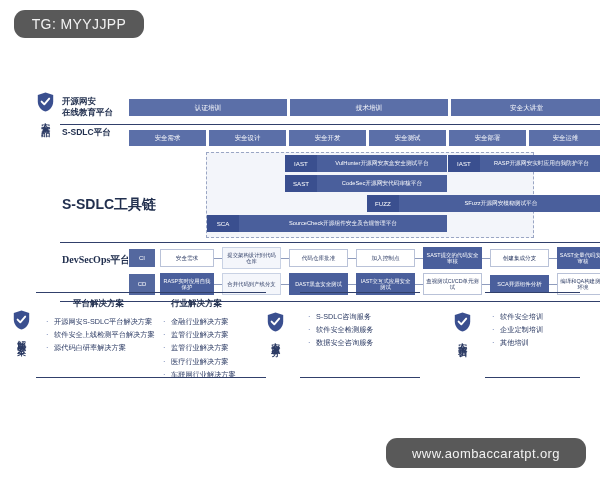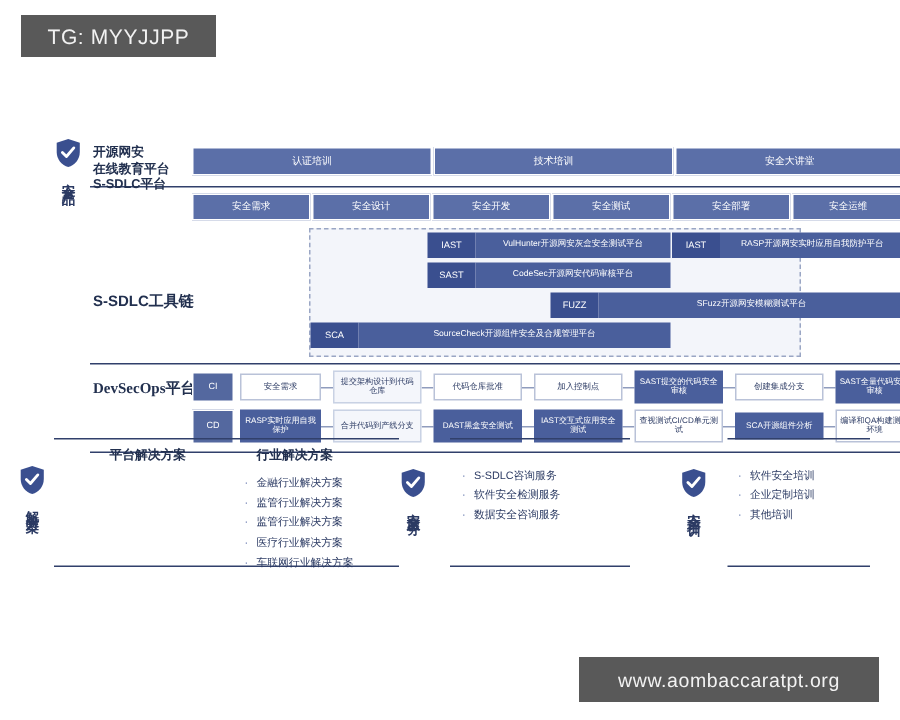--- a/index.html
+++ b/index.html
@@ -2,21 +2,21 @@
 <html lang="zh"><head>
 <meta charset="utf-8">
 <style>
   html,body{margin:0;padding:0;}
   body{
     width:600px;height:480px;background:#ffffff;
     font-family:"Liberation Sans","DejaVu Sans",sans-serif;
     overflow:hidden;position:relative;
   }
   
-  .wm{position:absolute;background:#595959;color:#f2f2f2;display:flex;align-items:center;justify-content:center;letter-spacing:.4px;}
+  .wm{position:absolute;background:#595959;color:#f2f2f2;display:flex;align-items:center;justify-content:center;letter-spacing:.4px;border-radius:11px;}
   #wm-top{left:14px;top:10px;width:130px;height:28px;font-size:14px;}
   #wm-bottom{left:386px;top:438px;width:200px;height:30px;font-size:13px;}
 
   
   #diagram{position:absolute;left:0;top:88px;width:600px;height:300px;margin-left:24px;}
 
   
   .vbadge{position:absolute;width:34px;display:flex;flex-direction:column;align-items:center;}
   .shield{width:17px;height:20px;position:relative;display:block;}
   .shield svg{display:block;}
@@ -75,29 +75,29 @@
 
   <div class="rowlabel" style="left:38px;top:8px;">
     <div>开源网安</div>
     <div>在线教育平台</div>
   </div>
   <div class="cell blue" style="left:104px;top:10px;width:160px;height:19px;font-size:6.6px;">认证培训</div>
   <div class="cell blue" style="left:265px;top:10px;width:160px;height:19px;font-size:6.6px;">技术培训</div>
   <div class="cell blue" style="left:426px;top:10px;width:153px;height:19px;font-size:6.6px;">安全大讲堂</div>
   <div class="hr" style="left:36px;top:36px;width:543px;"></div>
 
-  <div class="rowlabel" style="left:38px;top:29px;">S-SDLC平台</div>
+  <div class="rowlabel" style="left:38px;top:39px;">S-SDLC平台</div>
   <div class="cell blue" style="left:104px;top:41px;width:79px;height:18px;font-size:6.4px;">安全需求</div>
   <div class="cell blue" style="left:184px;top:41px;width:79px;height:18px;font-size:6.4px;">安全设计</div>
   <div class="cell blue" style="left:264px;top:41px;width:79px;height:18px;font-size:6.4px;">安全开发</div>
   <div class="cell blue" style="left:344px;top:41px;width:79px;height:18px;font-size:6.4px;">安全测试</div>
   <div class="cell blue" style="left:424px;top:41px;width:79px;height:18px;font-size:6.4px;">安全部署</div>
   <div class="cell blue" style="left:504px;top:41px;width:75px;height:18px;font-size:6.4px;">安全运维</div>
 
-  <div class="rowlabel" style="left:38px;top:108px;font-size:10px;">S-SDLC工具链</div>
+  <div class="rowlabel" style="left:38px;top:108px;font-size:14px;">S-SDLC工具链</div>
   <div id="tool-box" style="left:182px;top:64px;width:328px;height:86px;"></div>
 
   <div class="cell dark" style="left:261px;top:67px;width:32px;height:17px;font-size:6.2px;">IAST</div>
   <div class="cell mid" style="left:293px;top:67px;width:130px;height:17px;font-size:5.7px;">VulHunter开源网安灰盒安全测试平台</div>
 
   <div class="cell dark" style="left:424px;top:67px;width:32px;height:17px;font-size:6.2px;">IAST</div>
   <div class="cell mid" style="left:456px;top:67px;width:123px;height:17px;font-size:5.7px;">RASP开源网安实时应用自我防护平台</div>
 
   <div class="cell dark" style="left:261px;top:87px;width:32px;height:17px;font-size:6.2px;">SAST</div>
   <div class="cell mid" style="left:293px;top:87px;width:130px;height:17px;font-size:5.7px;">CodeSec开源网安代码审核平台</div>
@@ -165,20 +165,23 @@
         </svg>
     </span>
     <span class="vlabel">解决方案</span>
   </div>
 
   <div class="sol-rule" style="left:36px;top:292px;width:230px;"></div>
   <div class="sol-rule" style="left:36px;top:377px;width:230px;"></div>
 
   <div class="sol-head" style="left:73px;top:298px;">平台解决方案</div>
   <div class="sol-list" style="left:46px;top:315px;">
+    <div><span class="bul">·</span><span>开源网安S-SDLC平台解决方案</span></div>
+    <div><span class="bul">·</span><span>软件安全上线检测平台解决方案</span></div>
+    <div><span class="bul">·</span><span>源代码自研率解决方案</span></div>
   </div>
 
   <div class="sol-head" style="left:171px;top:298px;">行业解决方案</div>
   <div class="sol-list" style="left:163px;top:315px;">
     <div><span class="bul">·</span><span>金融行业解决方案</span></div>
     <div><span class="bul">·</span><span>监管行业解决方案</span></div>
     <div><span class="bul">·</span><span>监管行业解决方案</span></div>
     <div><span class="bul">·</span><span>医疗行业解决方案</span></div>
     <div><span class="bul">·</span><span>车联网行业解决方案</span></div>
   </div>

